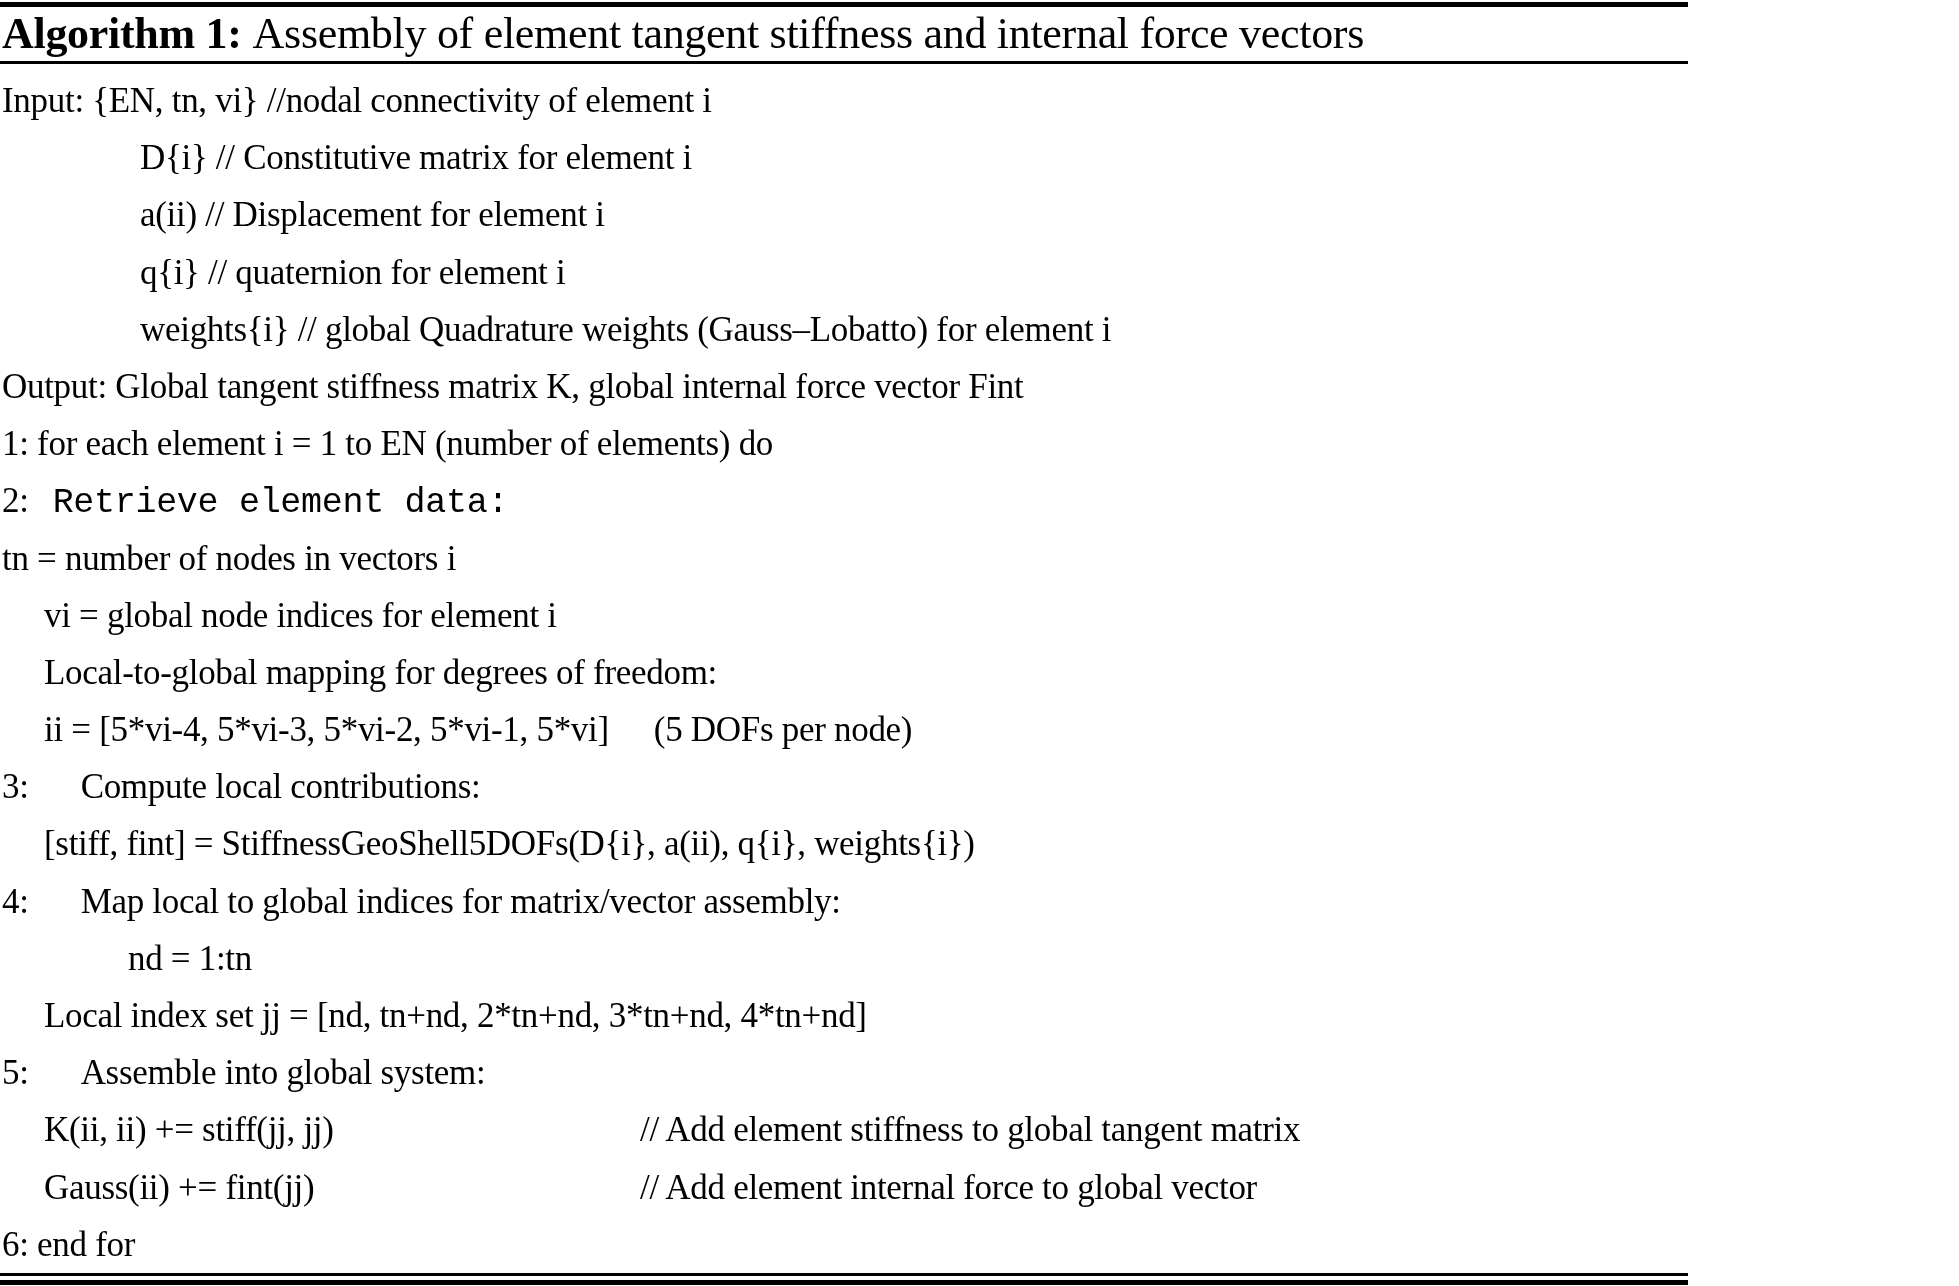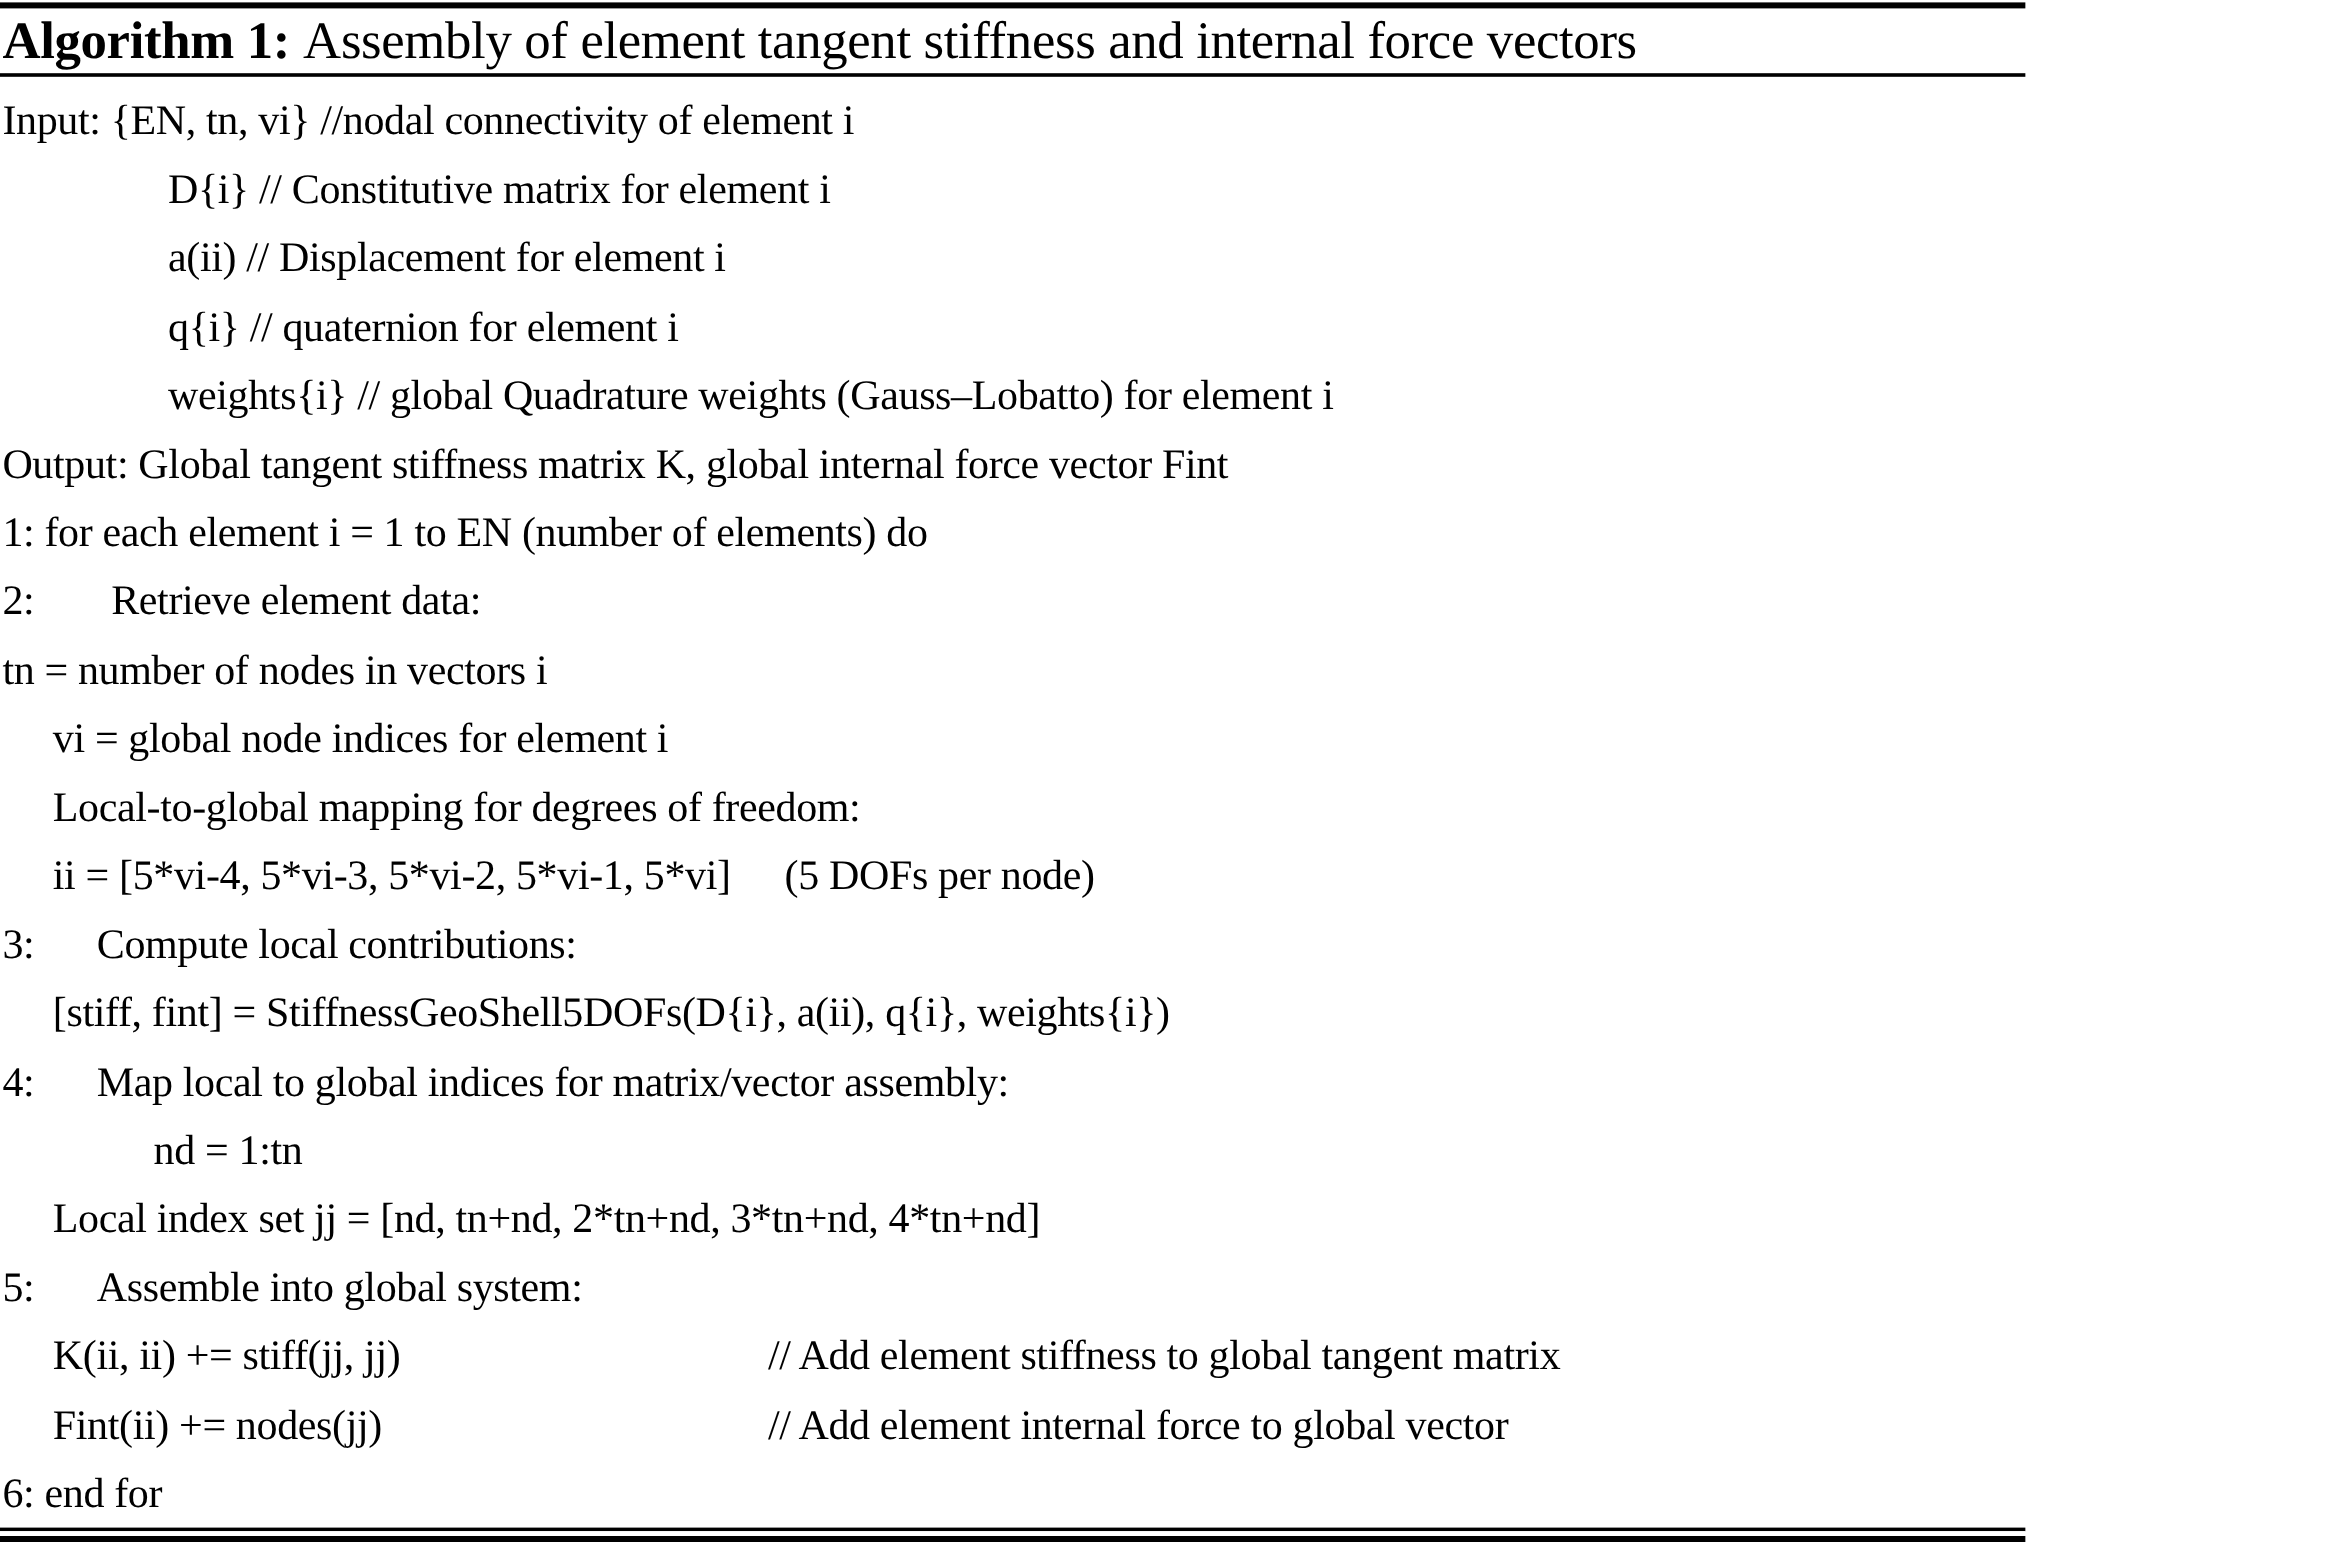--- a/index.html
+++ b/index.html
@@ -73,32 +73,32 @@
   <div class="rule rule-mid"></div>
 
   <div class="algo-body">
       <div class="line ind-l0"><span class="seg">Input: {EN, tn, vi} //nodal connectivity of element i</span></div>
       <div class="line ind-l2"><span class="seg">D{i} // Constitutive matrix for element i</span></div>
       <div class="line ind-l2"><span class="seg">a(ii) // Displacement for element i</span></div>
       <div class="line ind-l2"><span class="seg">q{i} // quaternion for element i</span></div>
       <div class="line ind-l2"><span class="seg">weights{i} // global Quadrature weights (Gauss–Lobatto) for element i</span></div>
       <div class="line ind-l0"><span class="seg">Output: Global tangent stiffness matrix K, global internal force vector Fint</span></div>
       <div class="line ind-l0"><span class="seg">1: for each element i = 1 to EN (number of elements) do</span></div>
-      <div class="line ind-l0"><span class="seg">2:</span><span class="seg" style="margin-left: 64px;">Retrieve element data:</span></div>
+      <div class="line ind-l0"><span class="seg">2:</span><span class="seg" style="margin-left: 24px; font-family: Liberation Mono, monospace;">Retrieve element data:</span></div>
       <div class="line ind-l0"><span class="seg">tn = number of nodes in vectors i</span></div>
       <div class="line ind-l1"><span class="seg">vi = global node indices for element i</span></div>
       <div class="line ind-l1"><span class="seg">Local-to-global mapping for degrees of freedom:</span></div>
       <div class="line ind-l1"><span class="seg">ii = [5*vi-4, 5*vi-3, 5*vi-2, 5*vi-1, 5*vi]</span><span class="seg" style="margin-left: 45px;">(5 DOFs per node)</span></div>
       <div class="line ind-l0"><span class="seg">3:</span><span class="seg" style="margin-left: 52px;">Compute local contributions:</span></div>
       <div class="line ind-l1"><span class="seg">[stiff, fint] = StiffnessGeoShell5DOFs(D{i}, a(ii), q{i}, weights{i})</span></div>
       <div class="line ind-l0"><span class="seg">4:</span><span class="seg" style="margin-left: 52px;">Map local to global indices for matrix/vector assembly:</span></div>
       <div class="line ind-l3"><span class="seg">nd = 1:tn</span></div>
       <div class="line ind-l1"><span class="seg">Local index set jj = [nd, tn+nd, 2*tn+nd, 3*tn+nd, 4*tn+nd]</span></div>
       <div class="line ind-l0"><span class="seg">5:</span><span class="seg" style="margin-left: 52px;">Assemble into global system:</span></div>
       <div class="line ind-l1"><span class="seg">K(ii, ii) += stiff(jj, jj)</span><span class="seg seg-abs" style="left: 640px;">// Add element stiffness to global tangent matrix</span></div>
-      <div class="line ind-l1"><span class="seg">Fint(ii) += nodes(jj)</span><span class="seg seg-abs" style="left: 640px;">// Add element internal force to global vector</span></div>
+      <div class="line ind-l1"><span class="seg">Gauss(ii) += fint(jj)</span><span class="seg seg-abs" style="left: 640px;">// Add element internal force to global vector</span></div>
       <div class="line ind-l0"><span class="seg">6: end for</span></div>
     </div>
 
   <div class="rule rule-bottom-thin"></div>
   <div class="rule-gap"></div>
   <div class="rule rule-bottom-thick"></div>
 </div>
 
 </body></html>

